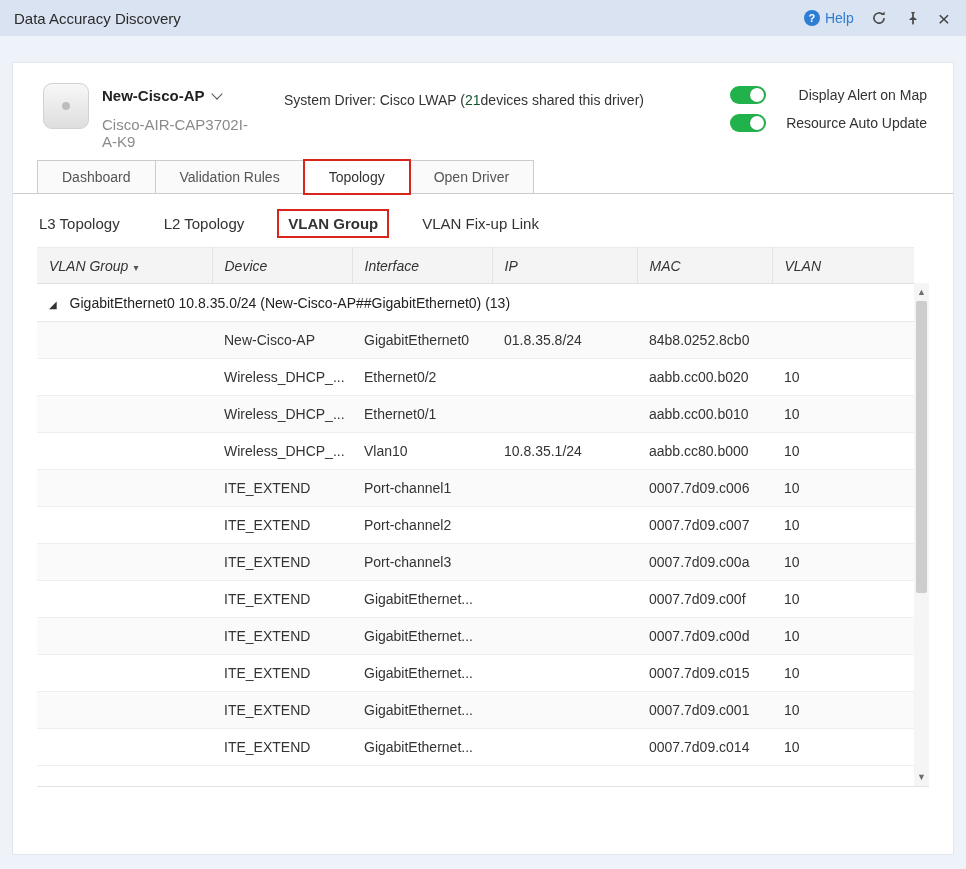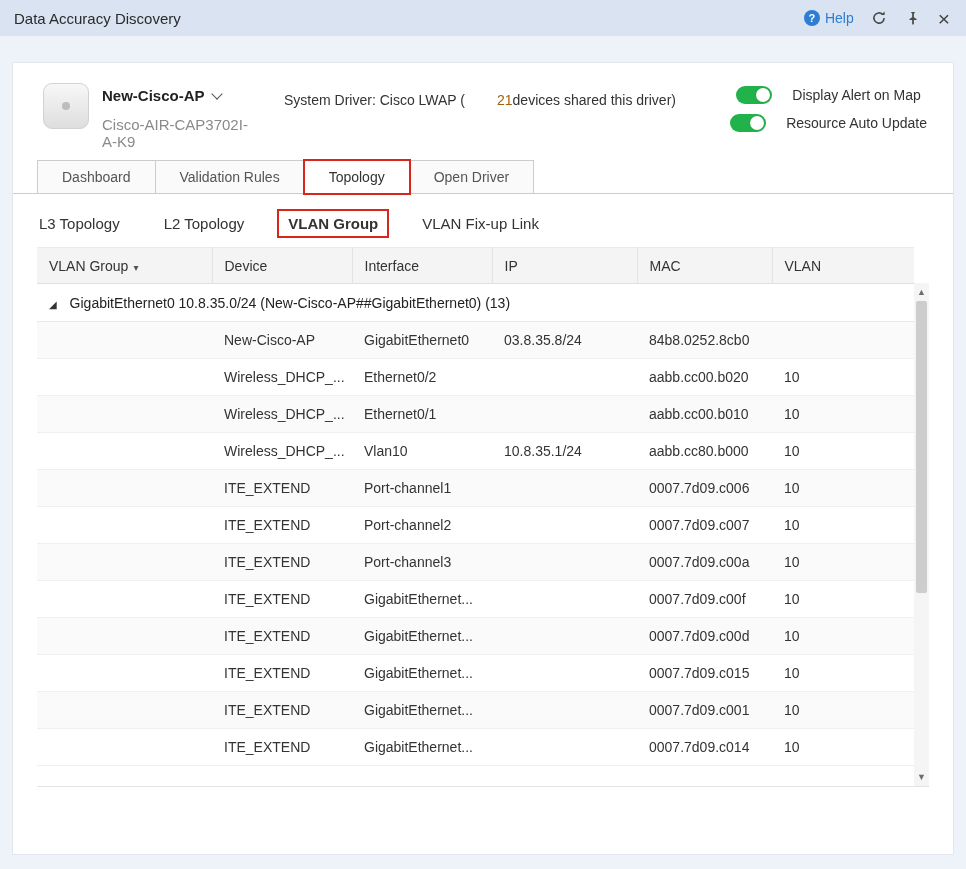--- a/index.html
+++ b/index.html
@@ -43,23 +43,23 @@
   .device-id { margin-left:13px; padding-top:4px; width:152px; }
   .device-name-row { display:flex; align-items:center; cursor:pointer; }
   .device-name { font-size:15px; font-weight:bold; color:#222; }
   .chevron-down {
     display:inline-block; width:8px; height:8px; border-right:1.5px solid #555;
     border-bottom:1.5px solid #555; transform:rotate(45deg); margin:-3px 0 0 8px;
   }
   .device-model { font-size:15px; color:#8a8a8a; margin-top:12px; }
   .device-info { margin-left:30px; padding-top:2px; }
   .info-line { height:30px; display:flex; align-items:center; font-size:14px; color:#333; }
-  .driver-link { color:#a16207; cursor:pointer;margin-left:32px; }
+  .driver-link { color:#14532d; cursor:pointer; }
   .toggles { margin-left:auto; display:flex; flex-direction:column; gap:10px; padding-top:3px; }
-  .toggle-row { display:flex; align-items:center; gap:20px; justify-content:center; }
+  .toggle-row { display:flex; align-items:center; gap:20px; justify-content:space-between; }
   .switch {
     width:36px; height:18px; border-radius:10px; background:#21b24b; position:relative; cursor:pointer; flex:0 0 auto;
   }
   .switch::after {
     content:""; position:absolute; right:2px; top:2px; width:14px; height:14px;
     border-radius:50%; background:#fff; box-shadow:0 0 1px rgba(0,0,0,.3);
   }
   .toggle-label { font-size:14px; color:#333; }
 
   
@@ -92,21 +92,21 @@
   .search-icon { position:absolute; right:5px; top:5px; cursor:pointer; }
   .refresh-btn { width:22px; height:22px; display:flex; align-items:center; justify-content:center; cursor:pointer; }
 
   
   .table-wrap { position:relative; margin:0 24px; height:540px; overflow:hidden; border-bottom:1px solid #e3e3e3; }
   table { border-collapse:collapse; width:calc(100% - 15px); table-layout:fixed; }
   col.c1{width:175px;} col.c2{width:140px;} col.c3{width:140px;} col.c4{width:145px;} col.c5{width:135px;}
   th {
     height:36px; background:#f4f4f4; font-weight:normal; font-size:14px; color:#333;
     text-align:left; padding:0 0 0 12px; border-top:1px solid #ebebeb;
-    border-bottom:1px solid #e0e0e0; cursor:pointer; white-space:nowrap; overflow:hidden;
+    border-bottom:1px solid #e0e0e0; cursor:pointer; white-space:nowrap; overflow:hidden;font-style:italic;
   }
   th:not(:last-child) { border-right:1px solid #e3e3e3; }
   .sort-arrow { font-size:10px; color:#555; margin-left:5px; }
   .group-row td {
     height:38px; padding-left:12px; font-size:14px; color:#222; background:#fff;
     border-bottom:1px solid #e8e8e8; white-space:nowrap; overflow:hidden; cursor:pointer;
   }
   .group-toggle-icon { font-size:10px; color:#333; margin-right:9px; }
   .data-row td {
     height:37px; padding-left:12px; font-size:14px; color:#333;
@@ -223,21 +223,21 @@
             <span class="group-toggle-icon">◢</span>
             <span>GigabitEthernet0 10.8.35.0/24 (New-Cisco-AP##GigabitEthernet0) (13)</span>
           </td>
         </tr>
       </tbody>
       <tbody class="data-body">
           <tr class="data-row">
     <td></td>
     <td>New-Cisco-AP</td>
     <td>GigabitEthernet0</td>
-    <td>03.8.35.8/24</td>
+    <td>01.8.35.8/24</td>
     <td>84b8.0252.8cb0</td>
     <td></td>
   </tr>
           <tr class="data-row">
     <td></td>
     <td>Wireless_DHCP_...</td>
     <td>Ethernet0/2</td>
     <td></td>
     <td>aabb.cc00.b020</td>
     <td>10</td>

